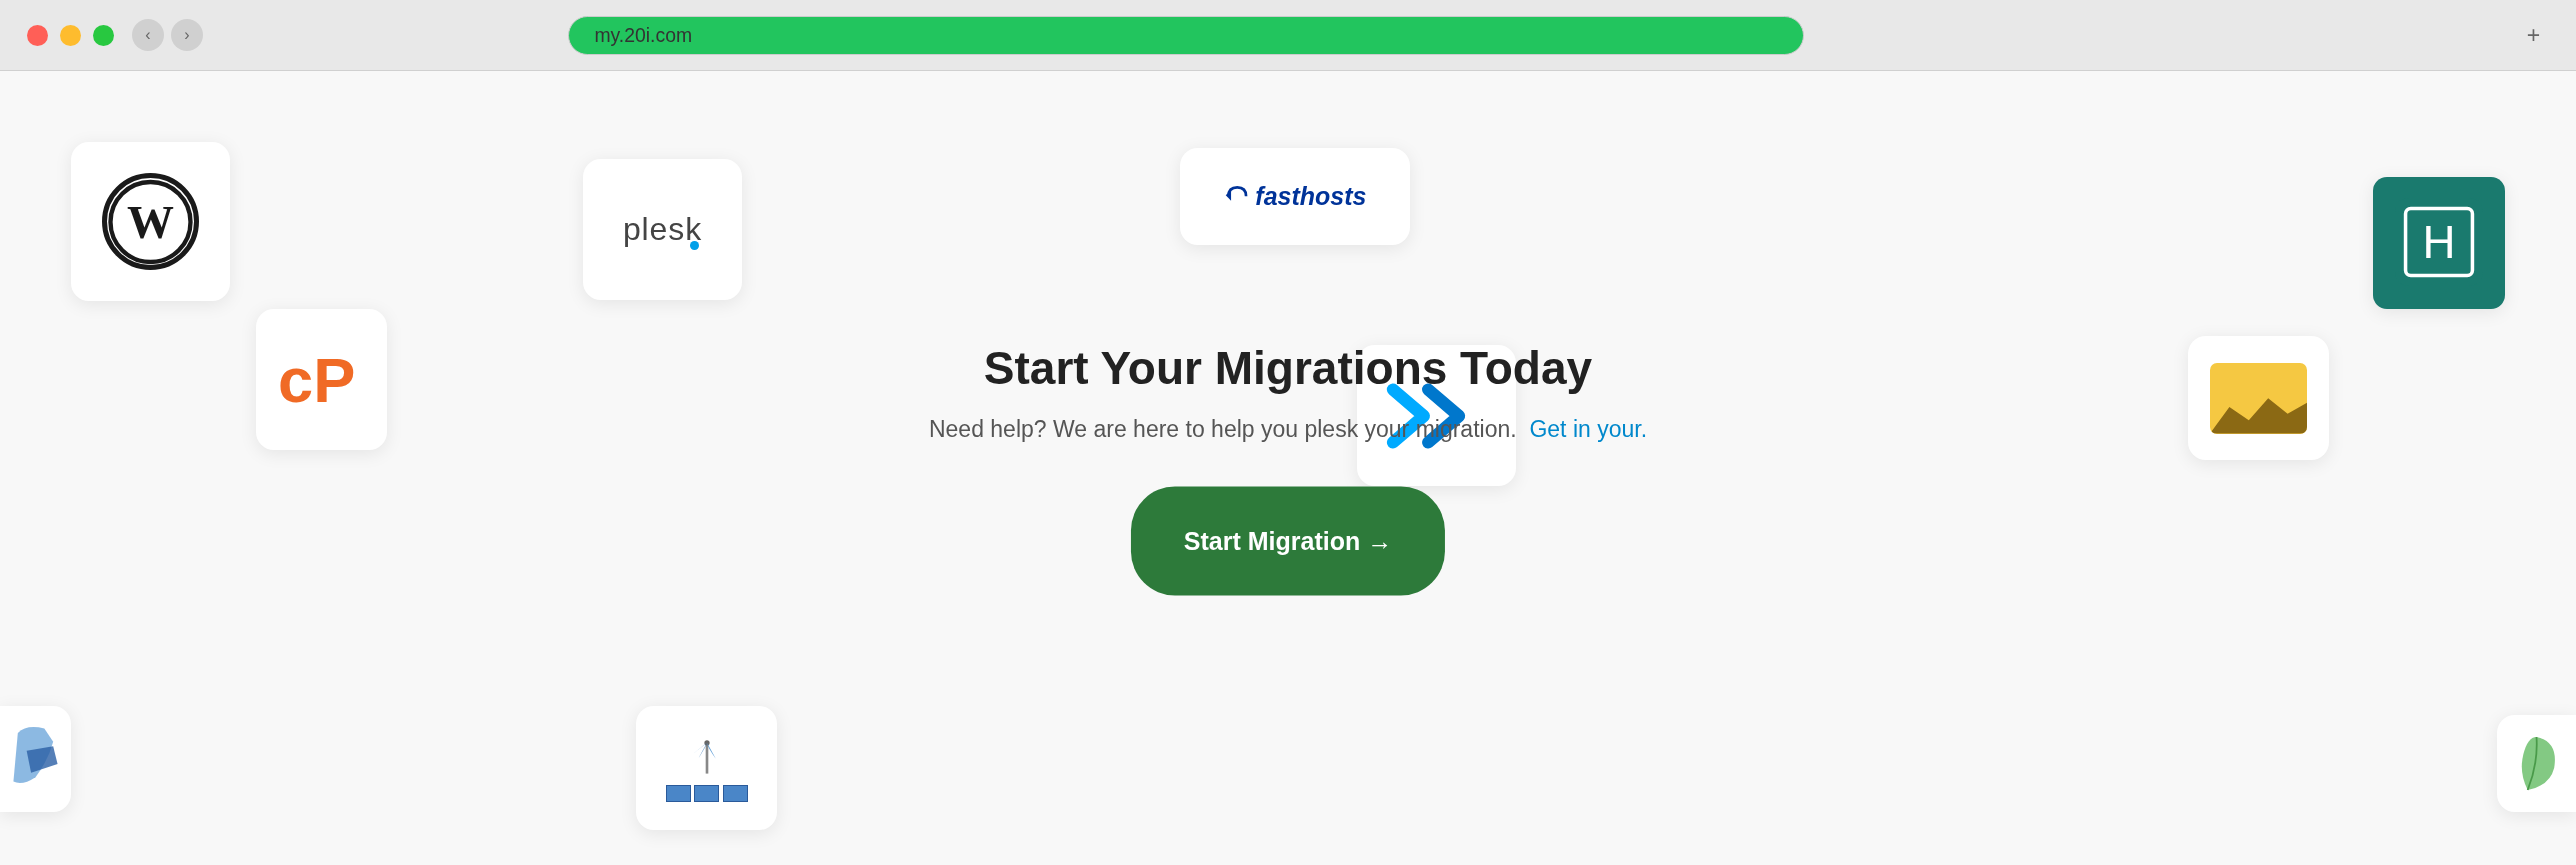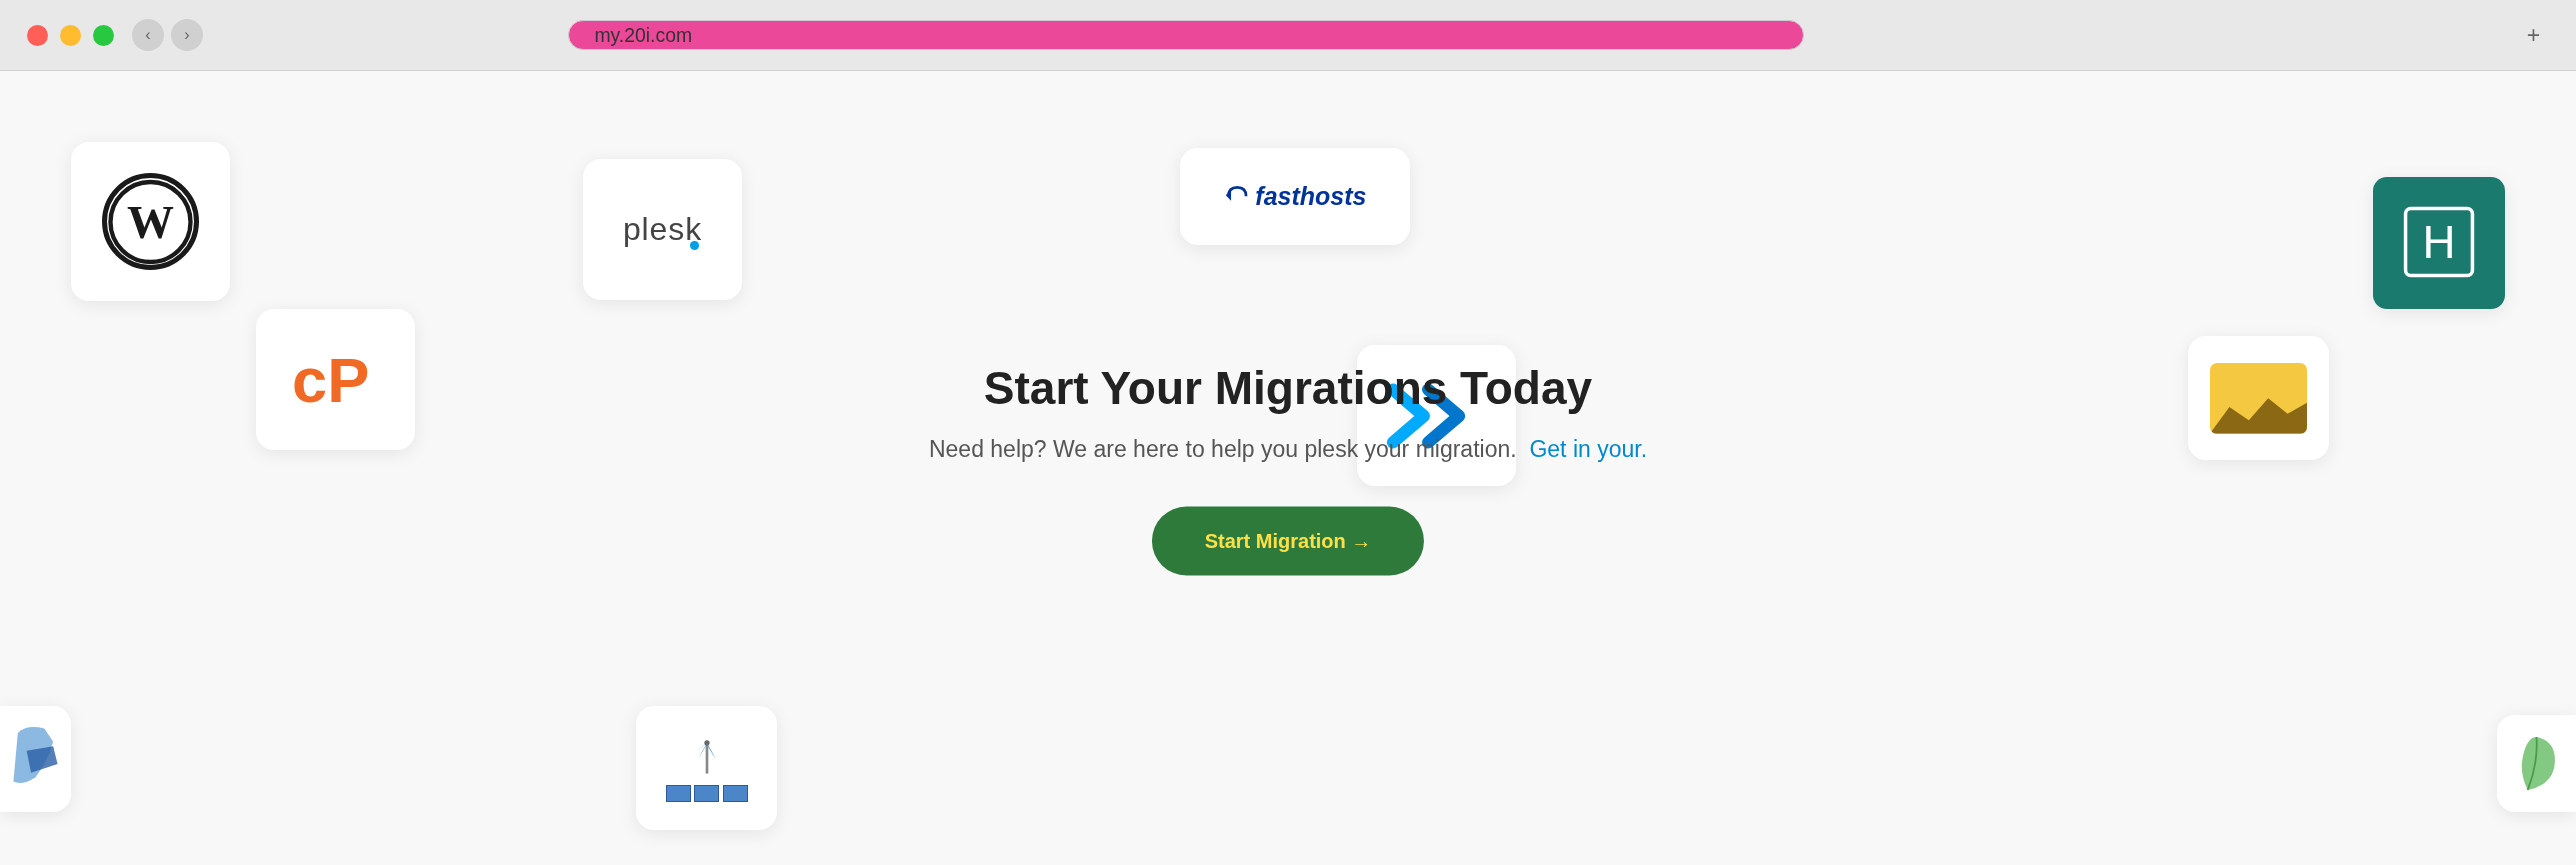--- a/index.html
+++ b/index.html
@@ -58,22 +58,22 @@
       align-items: center;
       justify-content: center;
       color: #666;
       font-size: 16px;
       cursor: pointer;
     }
 
     .address-bar {
       flex: 1;
       max-width: 1236px;
-      height: 30px;
-      background: #ec4899;
+      height: 39px;
+      background: #22c55e;
       border-radius: 21px;
       display: flex;
       align-items: center;
       padding: 0 25px;
       font-size: 19.4px;
       color: #333;
       border: 0.9px solid #ccc;
       margin: 0 auto;
     }
 
@@ -124,25 +124,25 @@
     .subtitle a {
       color: #0088cc;
       text-decoration: none;
     }
 
     .start-migration-btn {
       display: inline-flex;
       align-items: center;
       gap: 10.6px;
       background: #2d7a3a;
-      color: #fde047;
+      color: #ffffff;
       border: none;
       border-radius: 44px;
-      padding: 23px 53px;
-      font-size: 20px;
+      padding: 40px 53px;
+      font-size: 25px;
       font-weight: 600;
       cursor: pointer;
     }
 
     
     .logo-card {
       position: absolute;
       background: white;
       border-radius: 17.7px;
       box-shadow: 0 3.5px 17.7px rgba(0,0,0,0.08);
@@ -162,21 +162,21 @@
     
     .card-plesk {
       width: 159px;
       height: 141px;
       left: 583px;
       top: 88px;
     }
 
     
     .card-cpanel {
-      width: 159px;
+      width: 131px;
       height: 141px;
       left: 256px;
       top: 238px;
     }
 
     
     .card-partial-left {
       width: 71px;
       height: 106px;
       left: 0;

